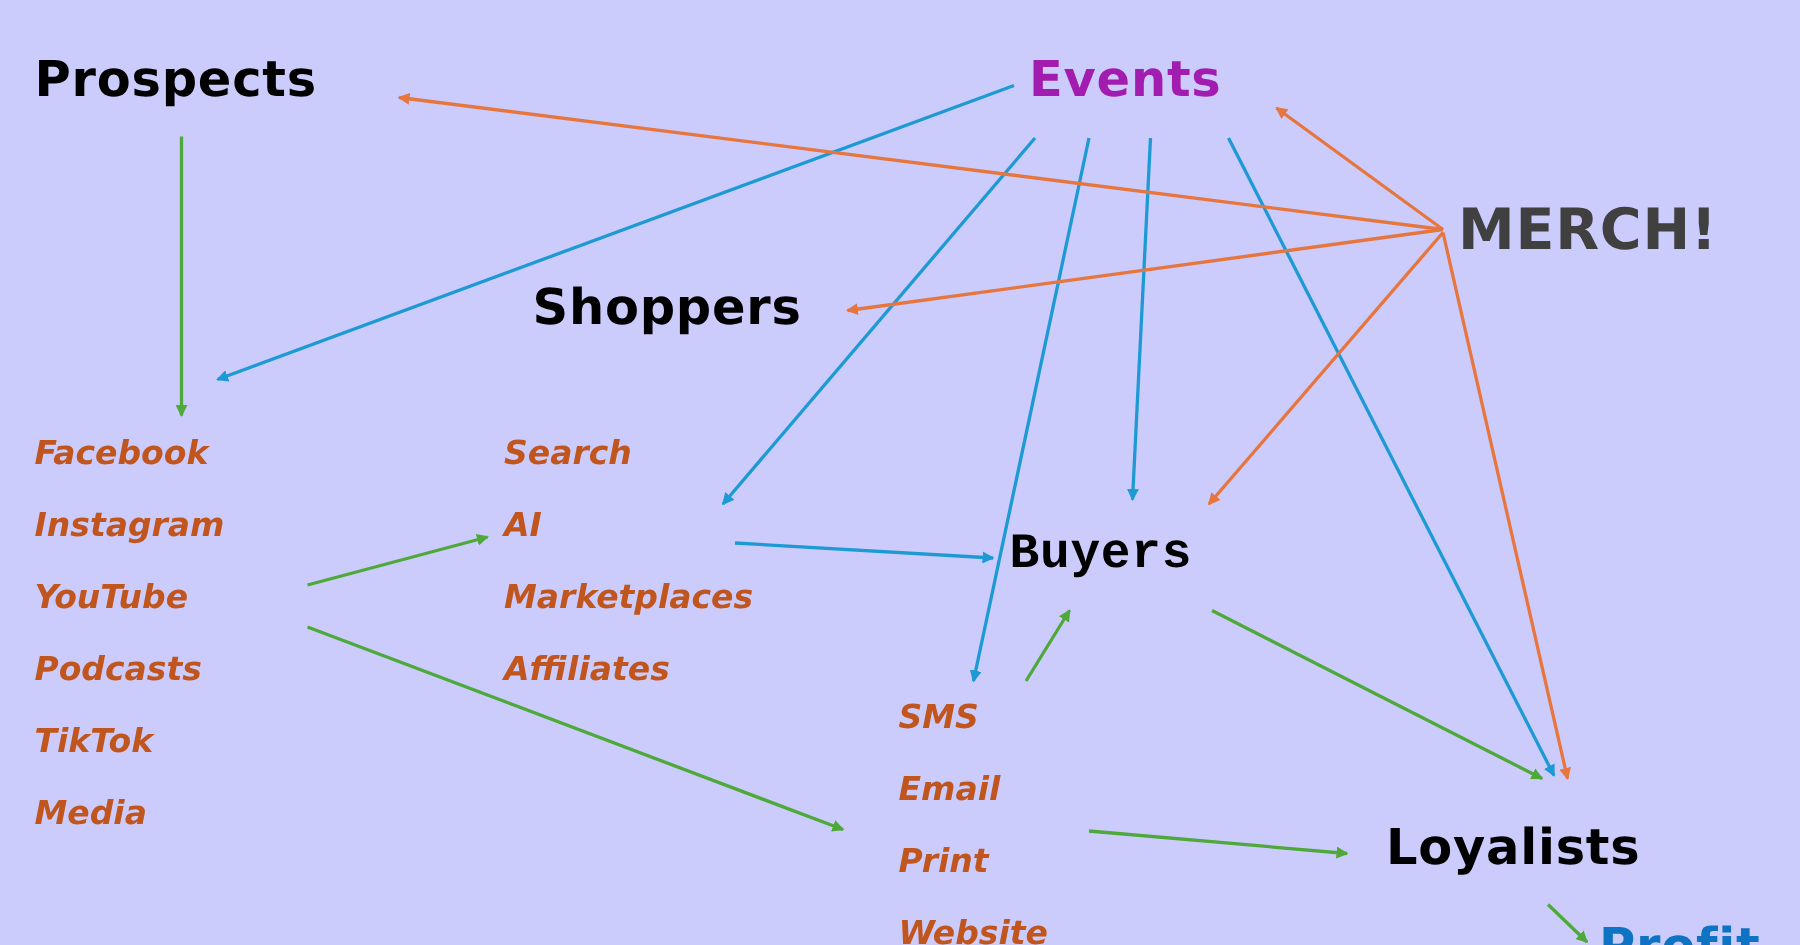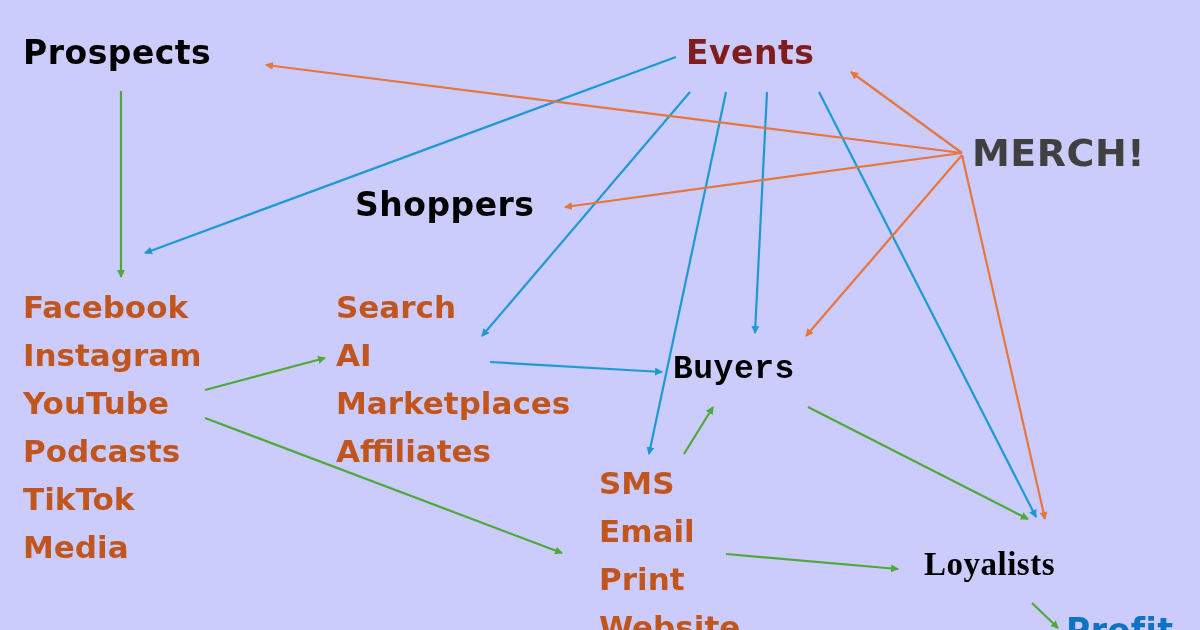--- a/index.html
+++ b/index.html
@@ -1,19 +1,19 @@
 <!DOCTYPE html>
 <html><head>
 <meta charset="utf-8">
 <style>
   html, body { margin:0; padding:0; }
   body { width:1200px; height:630px; overflow:hidden; background:#ccccfc; position:relative; font-family:"DejaVu Sans","Liberation Sans",sans-serif; }
   .lbl { position:absolute; white-space:nowrap; font-weight:bold; line-height:1; }
   .node { font-size:33px; color:#000000; letter-spacing:0.5px; }
-  .chan { font-size:31px; color:#c0561e; }
+  .chan { font-size:22px; color:#c0561e;font-style:italic; }
   .list { position:absolute; display:flex; flex-direction:column; }
   .list .chan { position:static; height:48px; }
   svg { position:absolute; left:0; top:0; }
 </style>
 </head>
 <body>
 
 <svg width="1200" height="630">
   <defs>
     <marker id="ag" markerWidth="8" markerHeight="8" refX="7" refY="4" orient="auto" markerUnits="userSpaceOnUse">
@@ -46,25 +46,25 @@
   <g stroke="#e6763e" stroke-width="2.2" fill="none" marker-end="url(#ao)">
     <line x1="962" y1="153" x2="266" y2="65"></line>
     <line x1="962" y1="153" x2="565" y2="207"></line>
     <line x1="962" y1="153" x2="851" y2="72"></line>
     <line x1="962" y1="155" x2="806" y2="336"></line>
     <line x1="962" y1="155" x2="1045" y2="519"></line>
   </g>
 </svg>
 
 <div class="lbl node" style="left:23px; top:36px;">Prospects</div>
-<div class="lbl node" style="left:686px; top:36px; color:#7f1d1d;">Events</div>
+<div class="lbl node" style="left:686px; top:36px; color:#a21caf;">Events</div>
 <div class="lbl node" style="left:972px; top:134px; color:#404040; font-size:38px;">MERCH!</div>
 <div class="lbl node" style="left:355px; top:188px;">Shoppers</div>
 <div class="lbl node" style="left:673px; top:353px;font-family:Liberation Mono, monospace;">Buyers</div>
-<div class="lbl node" style="left:924px; top:548px;font-family:Liberation Serif, serif;">Loyalists</div>
+<div class="lbl node" style="left:924px; top:548px;">Loyalists</div>
 <div class="lbl node" style="left:1066px; top:614px; color:#0f73c4;">Profit</div>
 
 <div class="list" style="left:23px; top:292px;">
   <div class="lbl chan">Facebook</div>
   <div class="lbl chan">Instagram</div>
   <div class="lbl chan">YouTube</div>
   <div class="lbl chan">Podcasts</div>
   <div class="lbl chan">TikTok</div>
   <div class="lbl chan">Media</div>
 </div>

